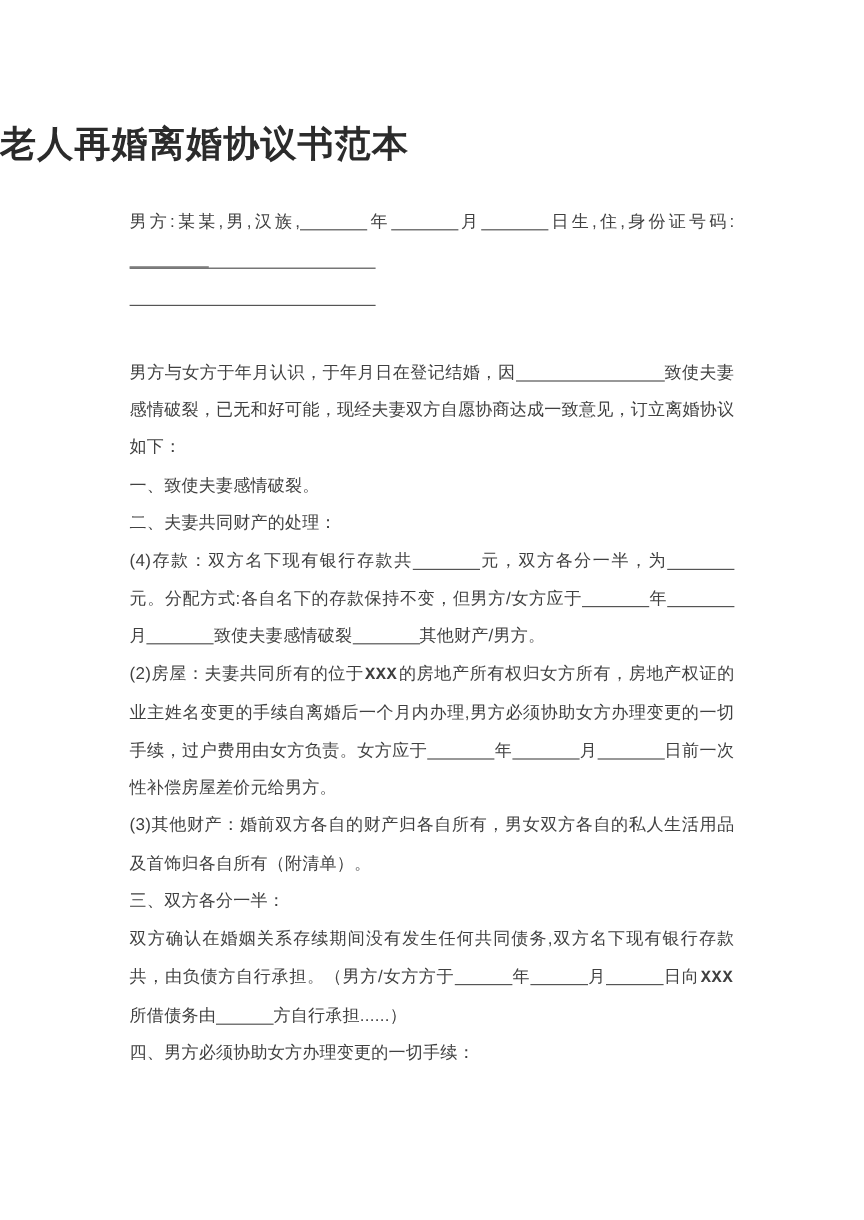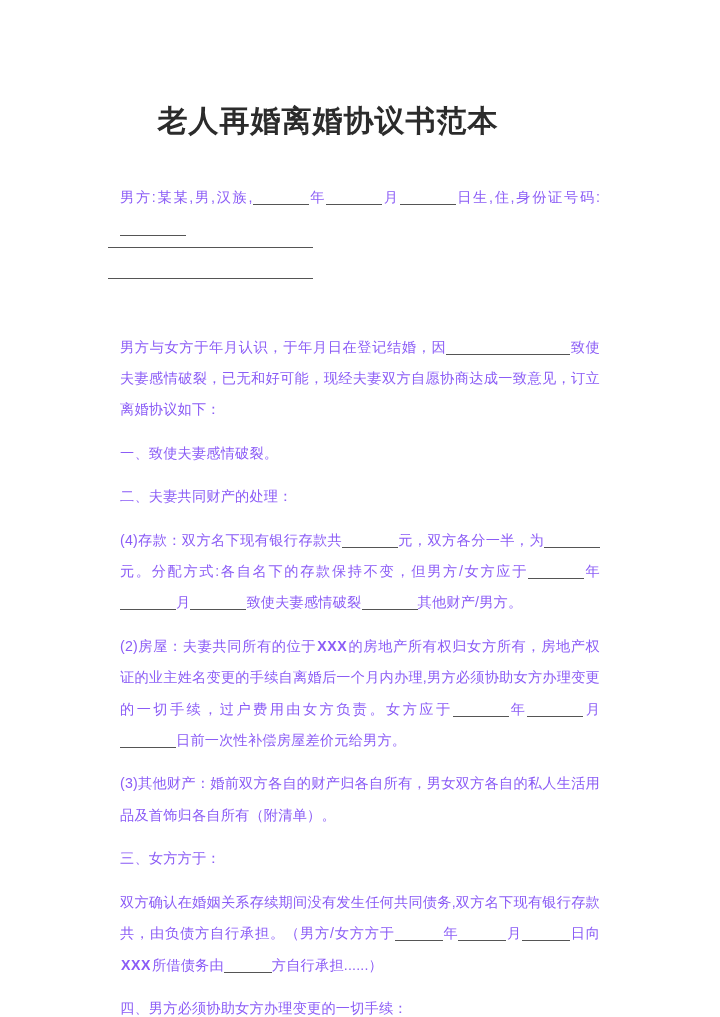--- a/index.html
+++ b/index.html
@@ -26,44 +26,44 @@
     height: 1017px;
     background: #ffffff;
     box-sizing: border-box;
   }
 
   .doc-title {
     position: absolute;
     left: 0;
     top: 101px;
     width: 656px;
-    text-align: center;
+    text-align: left;
     font-family: "Liberation Serif", "DejaVu Serif", serif;
     font-weight: 700;
     font-size: 30px;
     line-height: 40px;
     letter-spacing: 1px;
     color: #2b2b2b;
   }
 
   .body-block {
     position: absolute;
     left: 108px;
     top: 170px;
     width: 504px;
   }
 
   .para {
     font-size: 14.2px;
     line-height: 31.4px;
-    color: #8b5cf6;
+    color: #404040;
     text-align: justify;
     text-justify: inter-ideograph;
     letter-spacing: 0.2px;
-    margin: 12px;
+    margin: 0;
     white-space: normal;
   }
 
   
   .blank {
     display: inline-block;
     border-bottom: 1px solid #555;
     vertical-align: -3px;
     height: 14px;
   }
@@ -80,21 +80,21 @@
     border-bottom: 1px solid #555;
     margin: 0 0 0 0;
     position: relative;
     top: -10px;
   }
   .rule-row {
     height: 31.4px;
   }
 
   .latin {
-    font-family: Liberation Sans, sans-serif;
+    font-family: Liberation Mono, monospace;
     font-weight: 700;
     letter-spacing: 0.5px;
     padding: 0 1px;
   }
 </style>
 </head>
 <body>
 
 <div class="page">
 
@@ -116,20 +116,20 @@
     <p class="para">一、致使夫妻感情破裂。</p>
 
     <p class="para">二、夫妻共同财产的处理：</p>
 
     <p class="para"><span>(4)存款：双方名下现有银行存款共</span><span class="blank w-m"></span><span>元，双方各分一半，为</span><span class="blank w-m"></span><span>元。分配方式:各自名下的存款保持不变，但男方/女方应于</span><span class="blank w-m"></span><span>年</span><span class="blank w-m"></span><span>月</span><span class="blank w-m"></span><span>致使夫妻感情破裂</span><span class="blank w-m"></span><span>其他财产/男方。</span></p>
 
     <p class="para"><span>(2)房屋：夫妻共同所有的位于</span><span class="latin">XXX</span><span>的房地产所有权归女方所有，房地产权证的业主姓名变更的手续自离婚后一个月内办理,男方必须协助女方办理变更的一切手续，过户费用由女方负责。女方应于</span><span class="blank w-m"></span><span>年</span><span class="blank w-m"></span><span>月</span><span class="blank w-m"></span><span>日前一次性补偿房屋差价元给男方。</span></p>
 
     <p class="para">(3)其他财产：婚前双方各自的财产归各自所有，男女双方各自的私人生活用品及首饰归各自所有（附清单）。</p>
 
-    <p class="para">三、女方方于：</p>
+    <p class="para">三、双方各分一半：</p>
 
     <p class="para"><span>双方确认在婚姻关系存续期间没有发生任何共同债务,双方名下现有银行存款共，由负债方自行承担。（男方/女方方于</span><span class="blank w-s"></span><span>年</span><span class="blank w-s"></span><span>月</span><span class="blank w-s"></span><span>日向</span><span class="latin">XXX</span><span>所借债务由</span><span class="blank w-s"></span><span>方自行承担......）</span></p>
 
     <p class="para">四、男方必须协助女方办理变更的一切手续：</p>
 
   </div>
 </div>
 
 </body></html>

